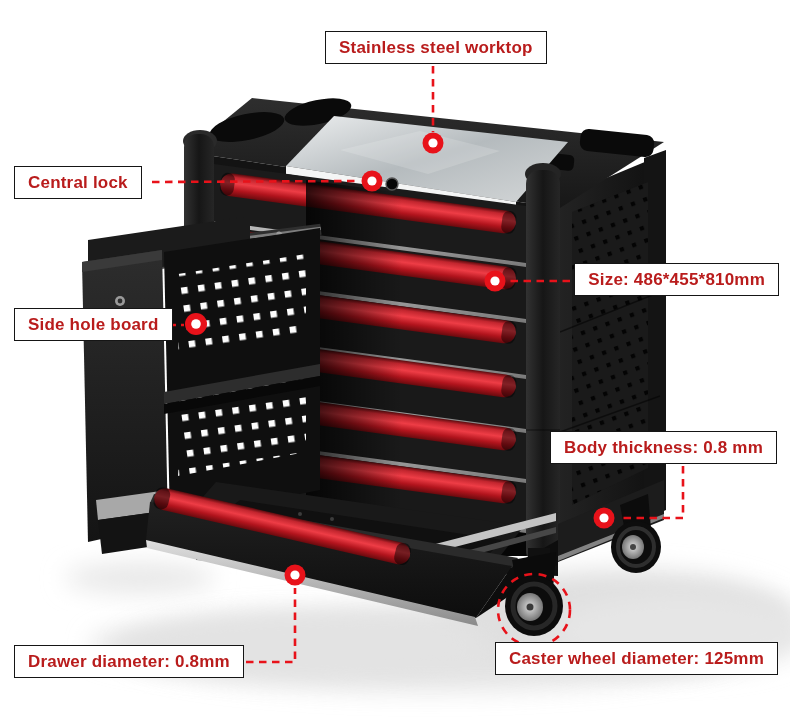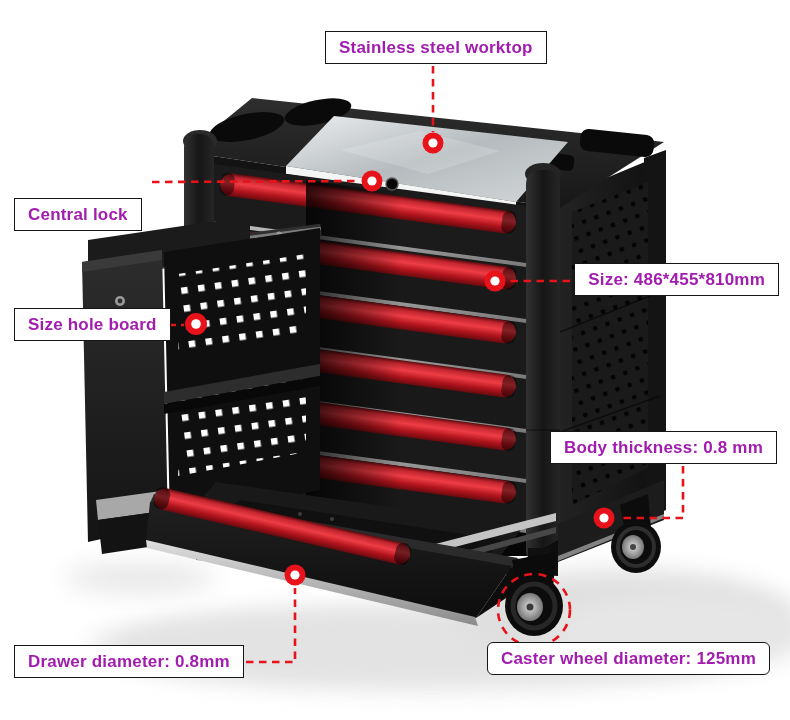--- a/index.html
+++ b/index.html
@@ -1,19 +1,19 @@
 <!DOCTYPE html>
 <html><head>
 <meta charset="utf-8">
 <style>
   html,body{margin:0;padding:0;background:#ffffff;}
   #stage{position:relative;width:790px;height:720px;background:#ffffff;overflow:hidden;
          font-family:"Liberation Sans",sans-serif;}
   #illustration{position:absolute;left:0;top:0;}
-  .callout{position:absolute;background:#ffffff;border:1.6px solid #151515;color:#a21caf;
+  .callout{position:absolute;background:#ffffff;border:1.6px solid #151515;color:#b91c1c;
            font-weight:600;font-size:17px;line-height:1;padding:7px 13px;white-space:nowrap;
            letter-spacing:.2px;z-index:5;}
 </style>
 </head>
 <body>
 
 <div id="stage">
 
 <svg id="illustration" width="790" height="720" viewBox="0 0 790 720" xmlns="http://www.w3.org/2000/svg">
   <defs>
@@ -278,20 +278,20 @@
           <circle cx="604" cy="518" r="4.6" fill="#fff"></circle>
         </g>
     <g>
           <circle cx="295" cy="575" r="10.5" fill="#e8121a"></circle>
           <circle cx="295" cy="575" r="4.6" fill="#fff"></circle>
         </g>
   </g>
 </svg>
 
   <div class="callout" style="left:325px;top:31px;">Stainless steel worktop</div>
-  <div class="callout" style="left:14px;top:166px;margin-top:32px;">Central lock</div>
-  <div class="callout" style="left:14px;top:308px;">Size hole board</div>
+  <div class="callout" style="left:14px;top:166px;">Central lock</div>
+  <div class="callout" style="left:14px;top:308px;">Side hole board</div>
   <div class="callout" style="right:11px;top:263px;">Size: 486*455*810mm</div>
   <div class="callout" style="right:13px;top:431px;">Body thickness: 0.8 mm</div>
   <div class="callout" style="left:14px;top:645px;">Drawer diameter: 0.8mm</div>
-  <div class="callout" style="right:20px;top:642px;border-radius:6px;">Caster wheel diameter: 125mm</div>
+  <div class="callout" style="right:12px;top:642px;">Caster wheel diameter: 125mm</div>
 
 </div>
 
 </body></html>

